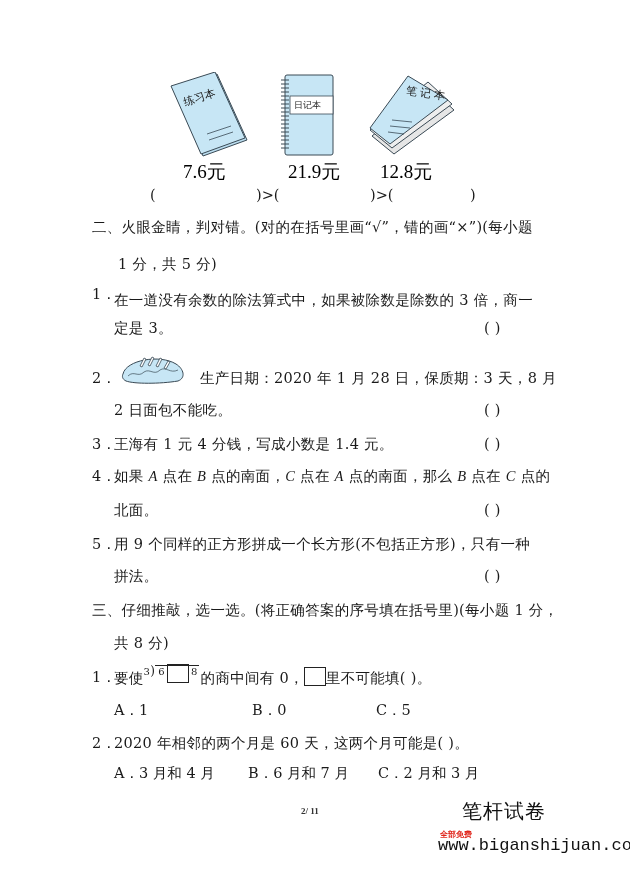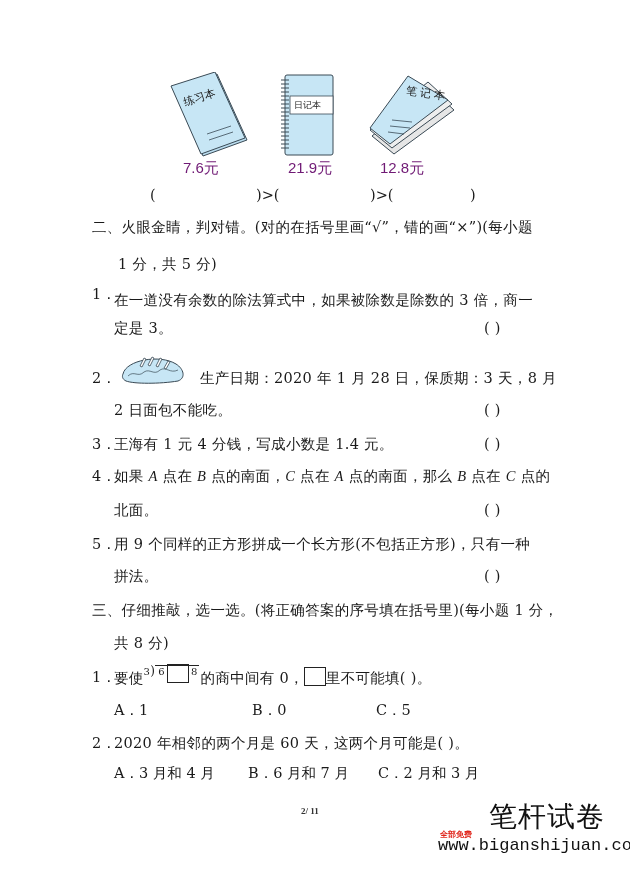--- a/index.html
+++ b/index.html
@@ -1,24 +1,24 @@
 <!DOCTYPE html>
 <html><head>
 <meta charset="utf-8">
 <style>
   html, body { margin: 0; padding: 0; background: #ffffff; }
   body { width: 630px; height: 878px; position: relative; overflow: hidden;
          font-family: "DejaVu Serif", "Liberation Serif", serif; color: #1a1a1a; }
   .abs { position: absolute; }
   .line { position: absolute; font-size: 14.5px; line-height: 20px; white-space: nowrap; letter-spacing: 0.3px; }
-  .price { position: absolute; font-family: Liberation Sans, sans-serif; font-size: 15px; color: #701a75; }
+  .price { position: absolute; font-family: Liberation Serif, serif; font-size: 19px; color: #000000; }
   .paren { position: absolute; font-size: 14.5px; }
   .opt { position: absolute; font-size: 14.5px; white-space: nowrap; }
   .pageno { position: absolute; font-family: Liberation Serif, serif; font-size: 9px; font-weight: bold; color: #333; }
-  .wm-title { position: absolute; font-family: "DejaVu Sans", sans-serif; font-size: 28px; color: #111; letter-spacing: 1px; margin-left: 27px; }
+  .wm-title { position: absolute; font-family: "DejaVu Sans", sans-serif; font-size: 20px; color: #111; letter-spacing: 1px; }
   .wm-url { position: absolute; font-family: "Liberation Mono", "DejaVu Sans Mono", monospace; font-size: 17px; color: #111; }
   .wm-free { position: absolute; font-family: "DejaVu Sans", sans-serif; font-size: 8px; font-weight: bold; color: #e0261c; }
   .ldiv { display: inline-block; position: relative; vertical-align: top; font-size: 10px; }
   .box { display: inline-block; width: 20px; height: 17px; border: 1px solid #222; vertical-align: -3px; }
   i.it { font-family: "Liberation Serif", serif; font-style: italic; }
 </style>
 </head>
 <body>
 
 <div class="abs" style="left:165px; top:72px; width:90px; height:85px;">

